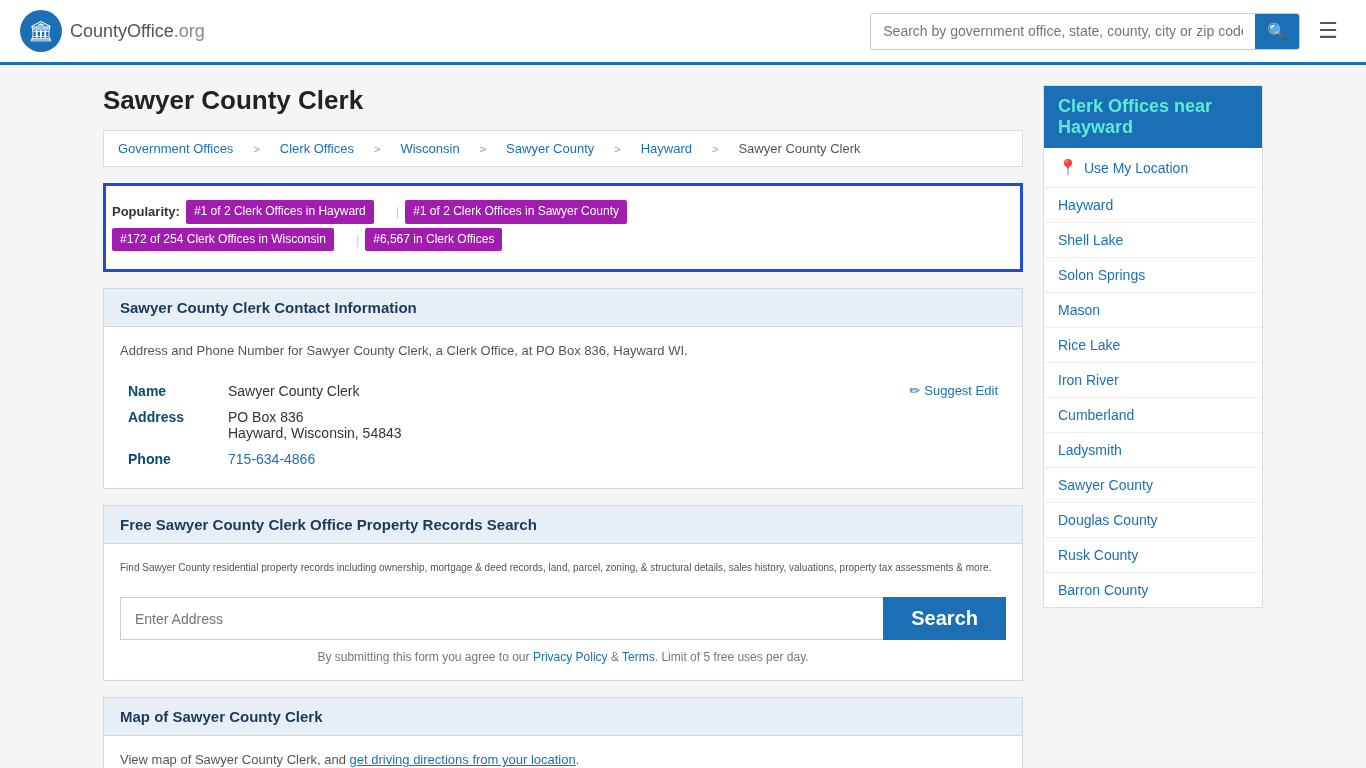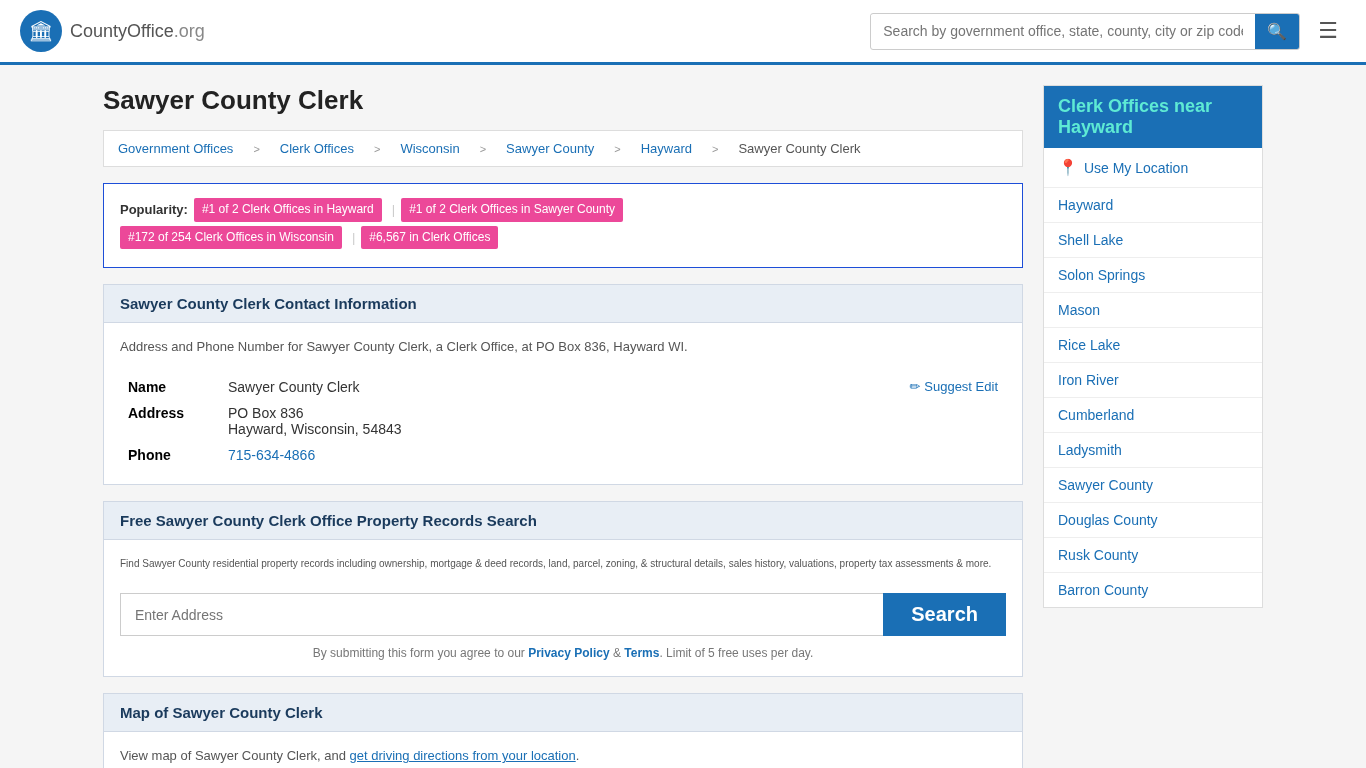--- a/index.html
+++ b/index.html
@@ -114,35 +114,35 @@
     }
     .breadcrumb a {
       color: #1a6fb5;
       text-decoration: none;
     }
     .breadcrumb .sep { color: #999; font-size: 11px; }
 
     
     .popularity-section {
       background: #fff;
-      padding: 14px 16px;
-      border: 1px solid #1d4ed8;
+      padding: 14px 6px;
+      border: 3px solid #1d4ed8;
       margin-bottom: 16px;
       font-size: 13px;
       line-height: 1.8;
     }
     .popularity-section strong { font-weight: bold; }
     .popularity-badge {
       display: inline-block;
-      background: #ec4899;
+      background: #a21caf;
       color: #fff;
       padding: 1px 8px;
       border-radius: 2px;
       font-size: 12px;
-      margin-right: 4px;
+      margin-right: 16px;
       text-align: right;
     }
     .popularity-row { display: flex; flex-wrap: wrap; align-items: center; gap: 6px; margin-bottom: 4px; }
     .pop-divider { color: #ccc; }
 
     
     .section-header {
       background: #e8eef5;
       border: 1px solid #d0d8e4;
       border-bottom: none;
@@ -160,21 +160,21 @@
     }
 
     
     .contact-desc {
       font-size: 13px;
       color: #555;
       margin-bottom: 20px;
     }
     .contact-table { width: 100%; border-collapse: collapse; }
     .contact-table td { padding: 5px 8px; vertical-align: top; }
-    .contact-table .label { font-weight: bold; color: #000000; width: 100px; white-space: nowrap; }
+    .contact-table .label { font-weight: bold; color: #0c4a6e; width: 100px; white-space: nowrap; }
     .contact-table .value { color: #333; }
     .contact-table a { color: #1a6fb5; text-decoration: none; }
     .suggest-edit {
       float: right;
       color: #1a6fb5;
       font-size: 13px;
       text-decoration: none;
       display: flex;
       align-items: center;
       gap: 4px;
@@ -208,21 +208,21 @@
       padding: 10px 28px;
       font-size: 20px;
       cursor: pointer;
       font-weight: bold;
     }
     .form-disclaimer {
       font-size: 12px;
       color: #777;
       text-align: center;
     }
-    .form-disclaimer a { color: #1a6fb5; text-decoration: none; font-weight: bold; }
+    .form-disclaimer a { color: #1a6fb5; text-decoration: none; }
 
     
     .map-desc {
       font-size: 13px;
       color: #555;
       margin-bottom: 12px;
     }
     .map-desc a { color: #1a6fb5; text-decoration: underline; }
 
     

